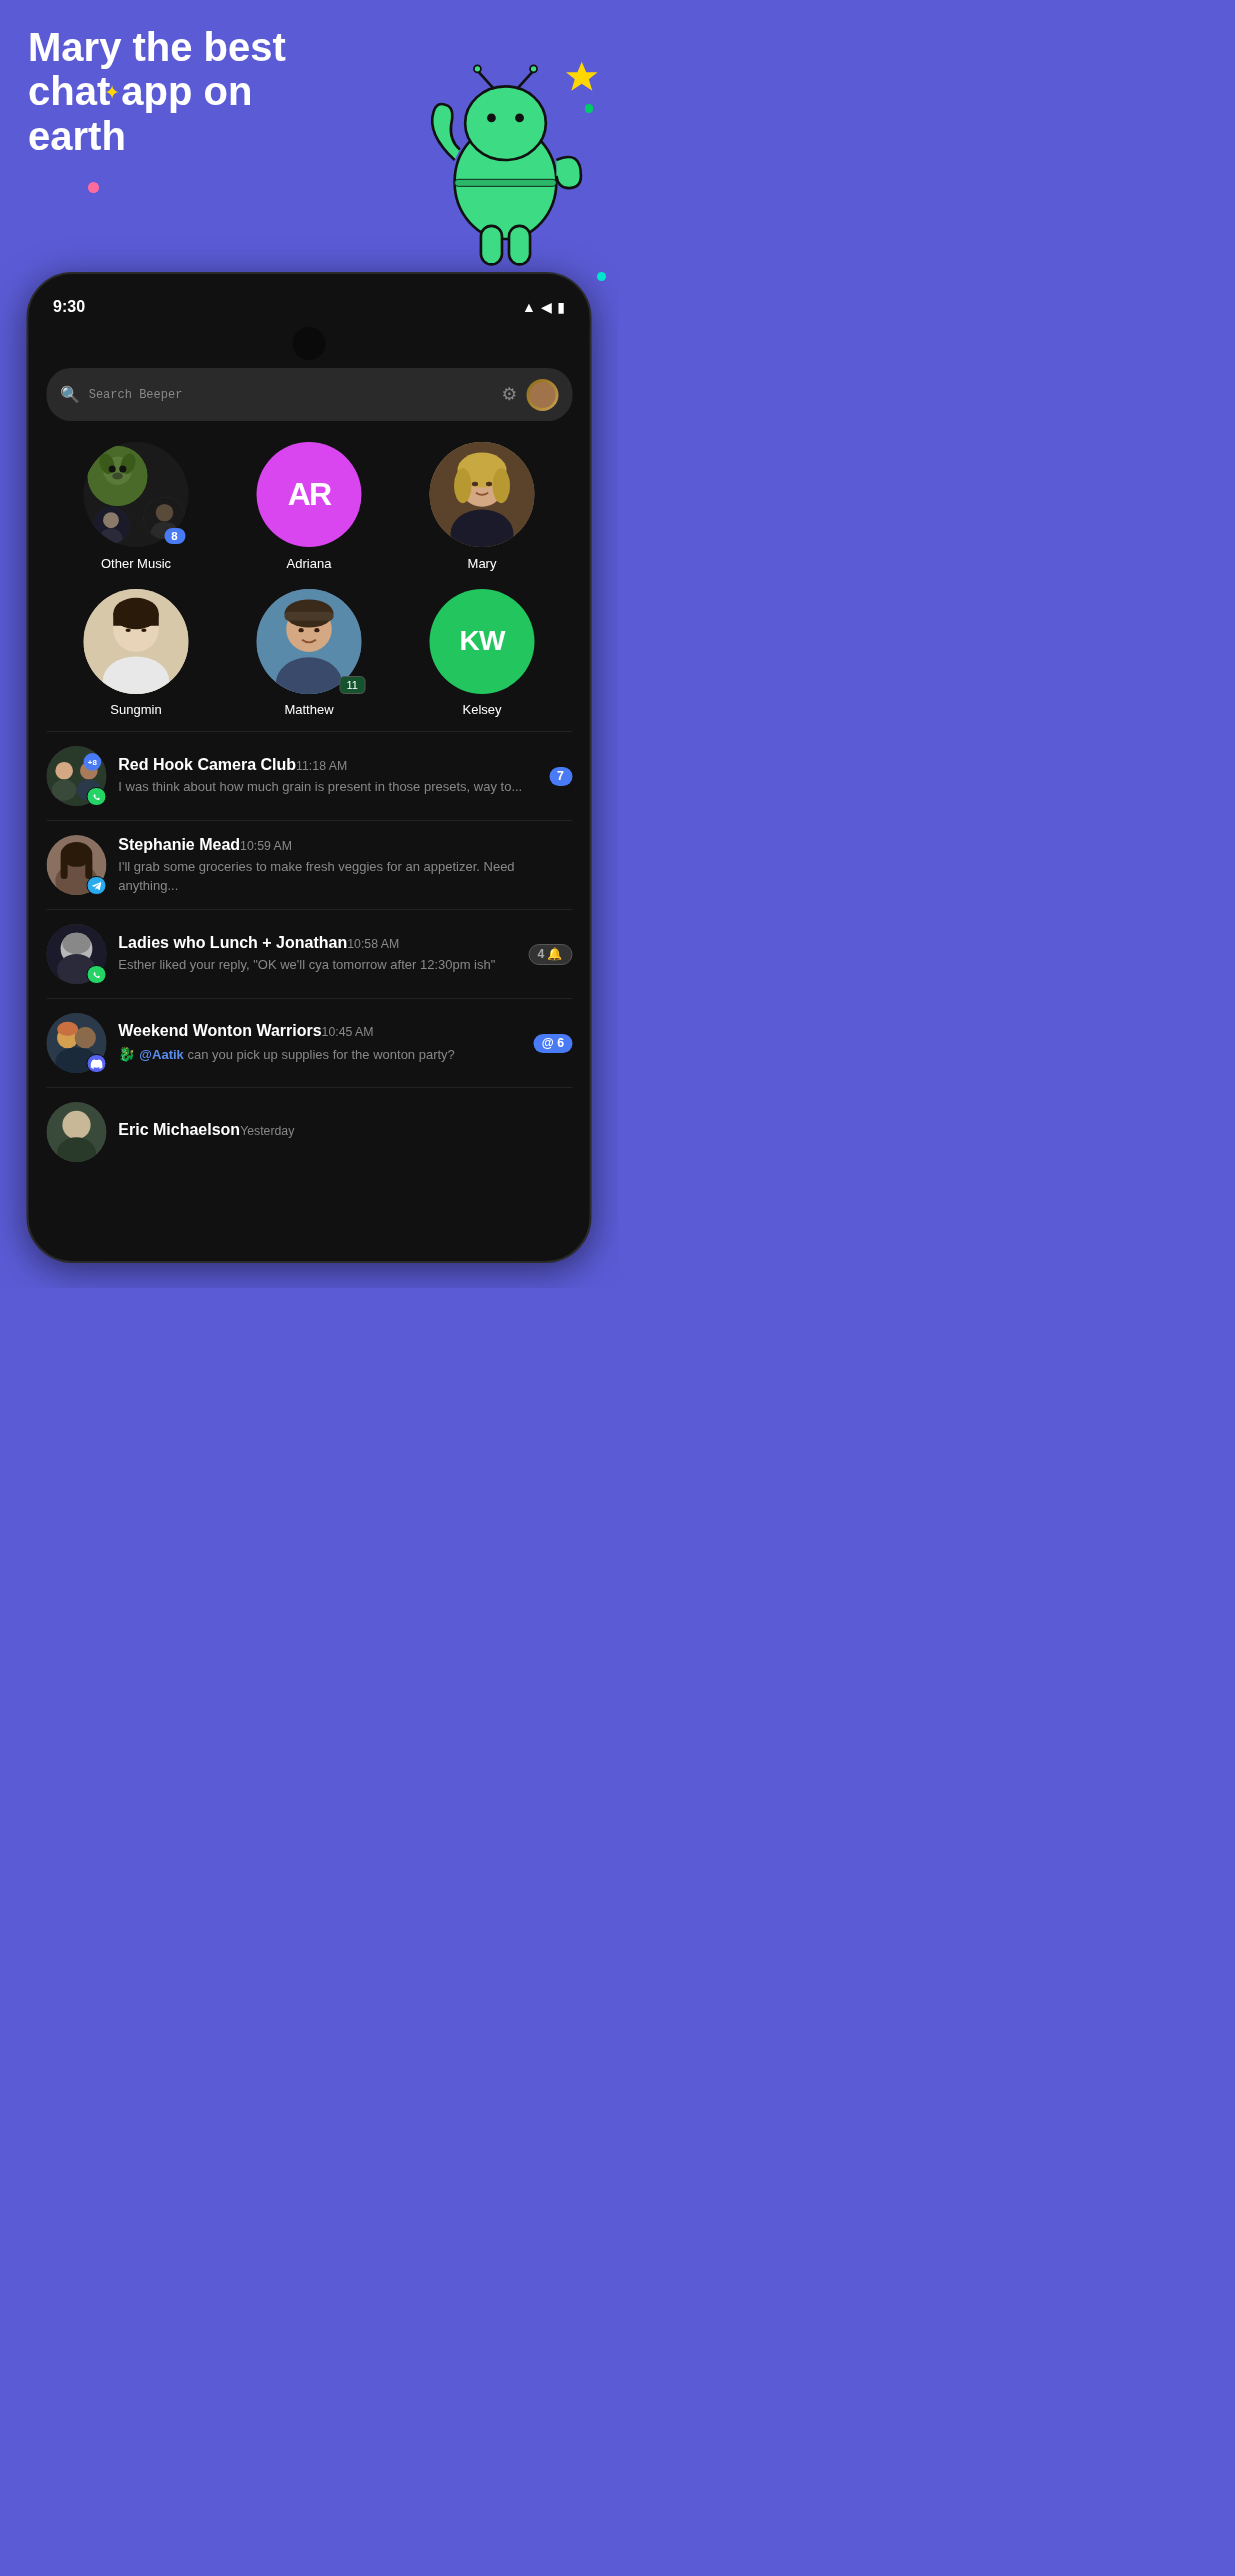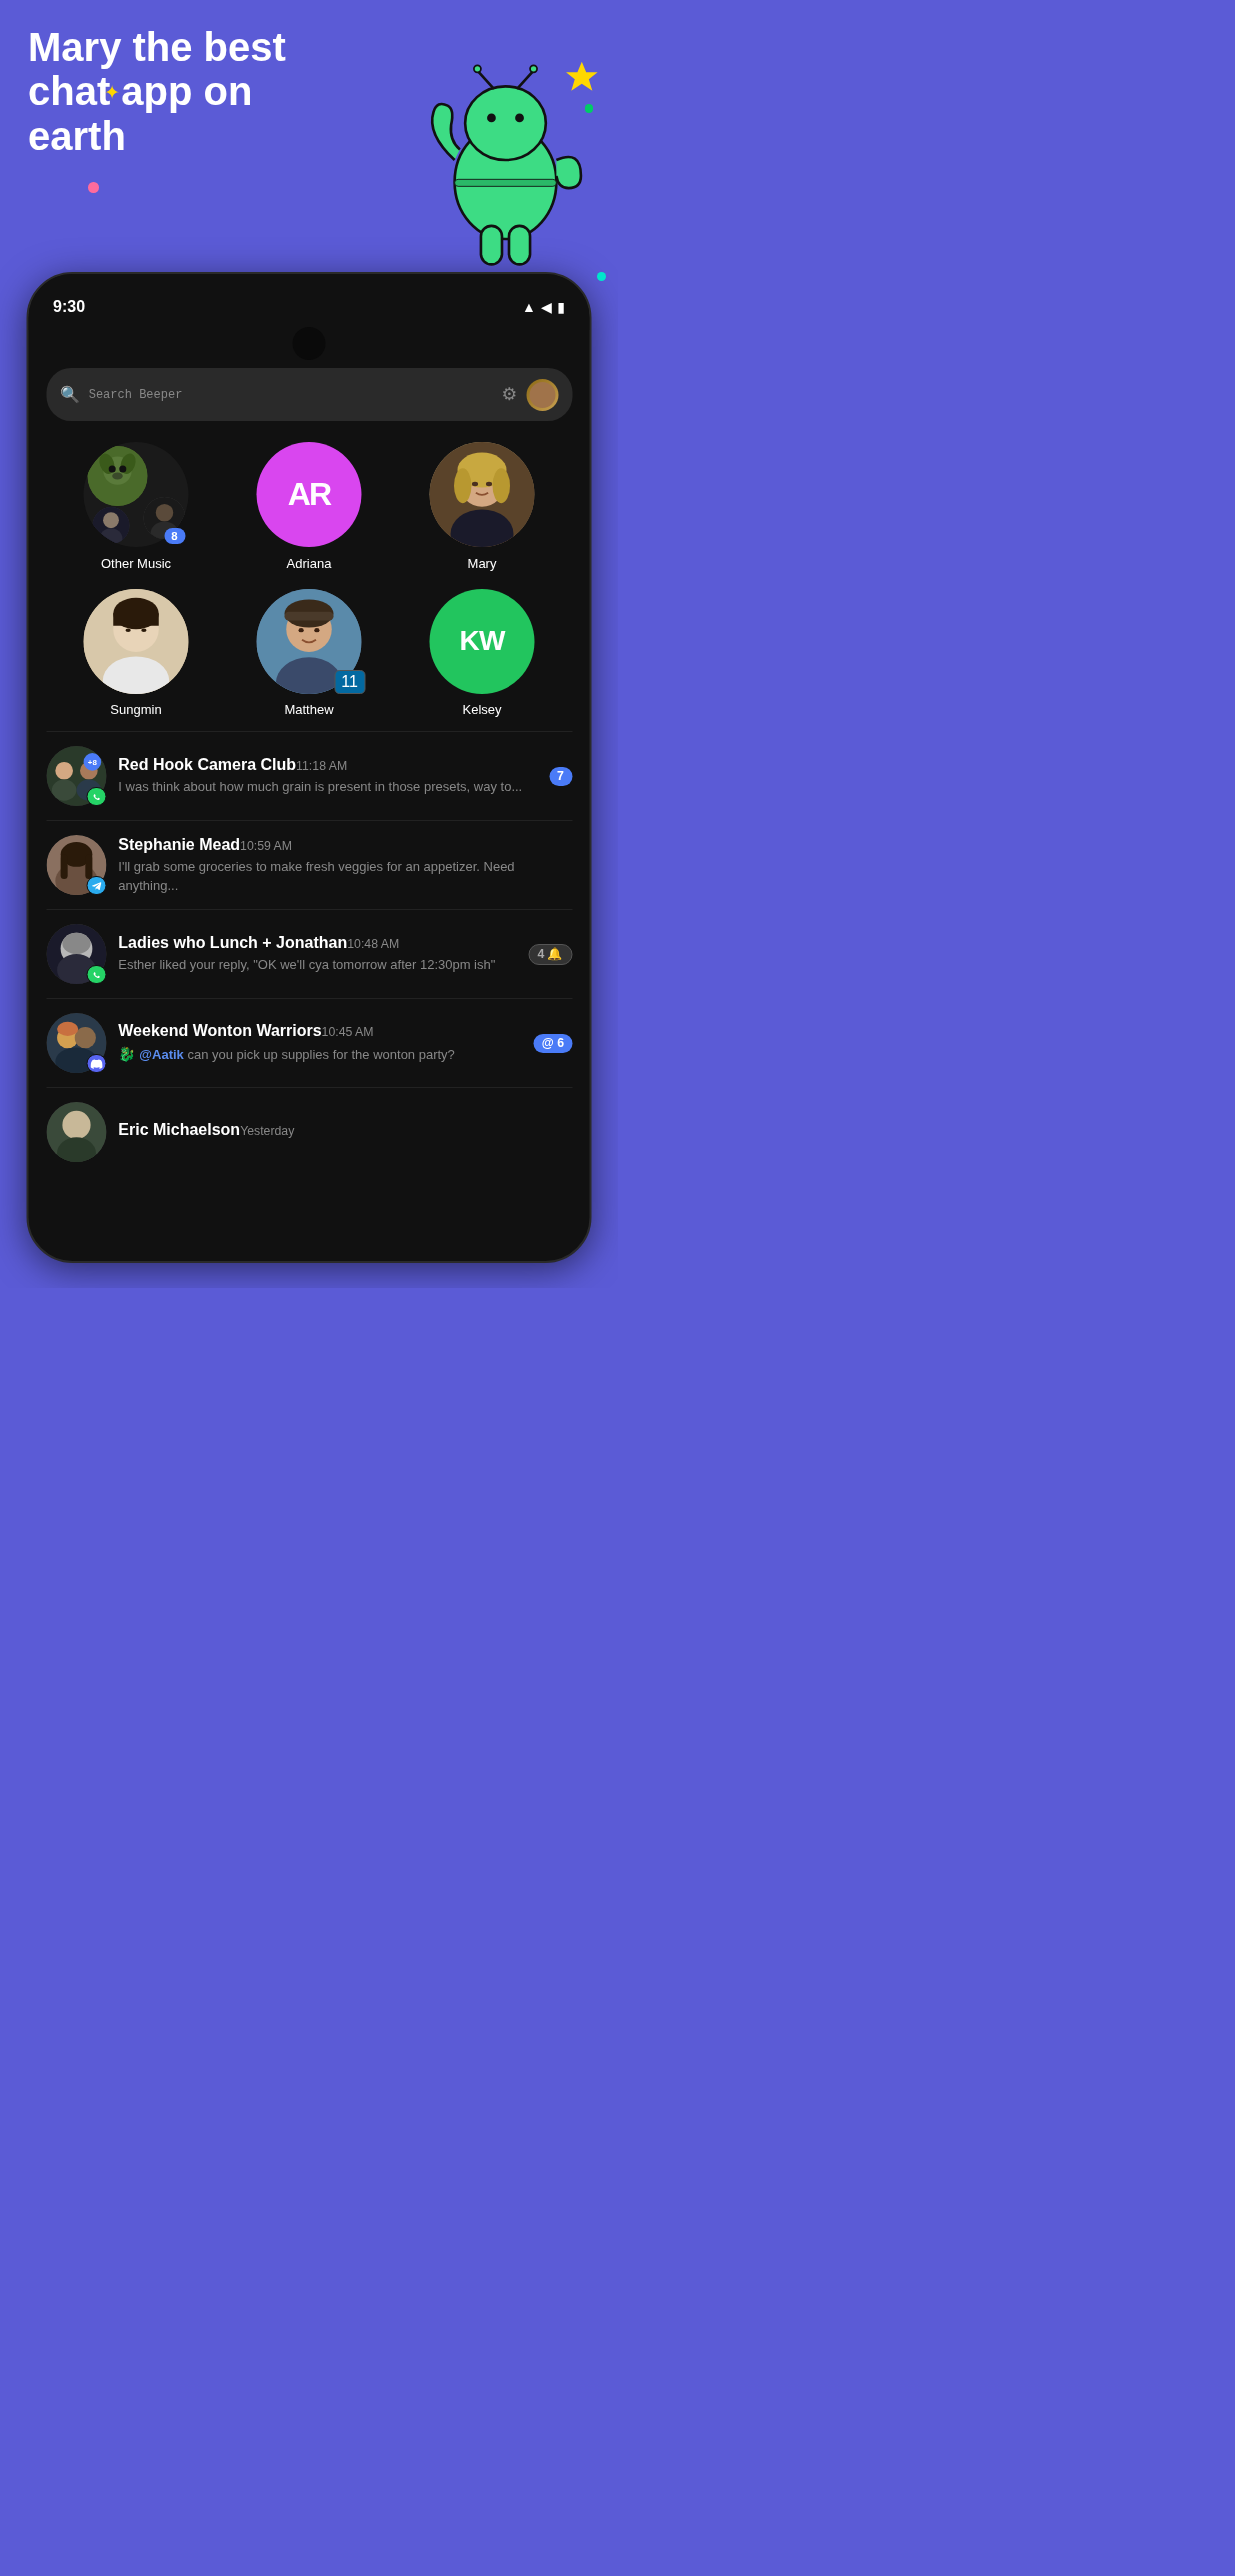--- a/index.html
+++ b/index.html
@@ -379,24 +379,24 @@
     
     .story-badge-container {
       position: relative;
     }
 
     
     .matthew-badge {
       position: absolute;
       bottom: 0px;
       right: -3.5px;
-      background: #0369a1;
+      background: #14532d;
       border: 0.9px solid #555;
       color: #fff;
-      font-size: 16px;
+      font-size: 11px;
       padding: 1.8px 6.1px;
       border-radius: 5px;
     }
   </style>
 </head>
 <body>
 
 <div class="page-wrapper">
 
   <div class="hero-text">Mary the best chat app on earth</div>
@@ -660,21 +660,21 @@
           </div>
           <div class="chat-platform-icon chat-platform-whatsapp">
             <svg viewBox="0 0 24 24" width="12.3" height="12.3" fill="white">
               <path d="M17.472 14.382c-.297-.149-1.758-.867-2.03-.967-.273-.099-.471-.148-.67.15-.197.297-.767.966-.94 1.164-.173.199-.347.223-.644.075-.297-.15-1.255-.463-2.39-1.475-.883-.788-1.48-1.761-1.653-2.059-.173-.297-.018-.458.13-.606.134-.133.298-.347.446-.52.149-.174.198-.298.298-.497.099-.198.05-.371-.025-.52-.075-.149-.669-1.612-.916-2.207-.242-.579-.487-.5-.669-.51-.173-.008-.371-.01-.57-.01-.198 0-.52.074-.792.372-.272.297-1.04 1.016-1.04 2.479 0 1.462 1.065 2.875 1.213 3.074.149.198 2.096 3.2 5.077 4.487.709.306 1.262.489 1.694.625.712.227 1.36.195 1.871.118.571-.085 1.758-.719 2.006-1.413.248-.694.248-1.289.173-1.413-.074-.124-.272-.198-.57-.347z"></path>
             </svg>
           </div>
         </div>
         <div class="chat-content">
           <div class="chat-header">
             <span class="chat-name">Ladies who Lunch + Jonathan</span>
-            <span class="chat-time">10:48 AM</span>
+            <span class="chat-time">10:58 AM</span>
           </div>
           <span class="chat-preview">Esther liked your reply, "OK we'll cya tomorrow after 12:30pm ish"</span>
         </div>
         <div class="chat-count-wrap">
           <span class="chat-badge chat-badge-muted">4 🔔</span>
         </div>
       </div>
 
       <div class="chat-item">
         <div class="chat-avatar-wrap">

